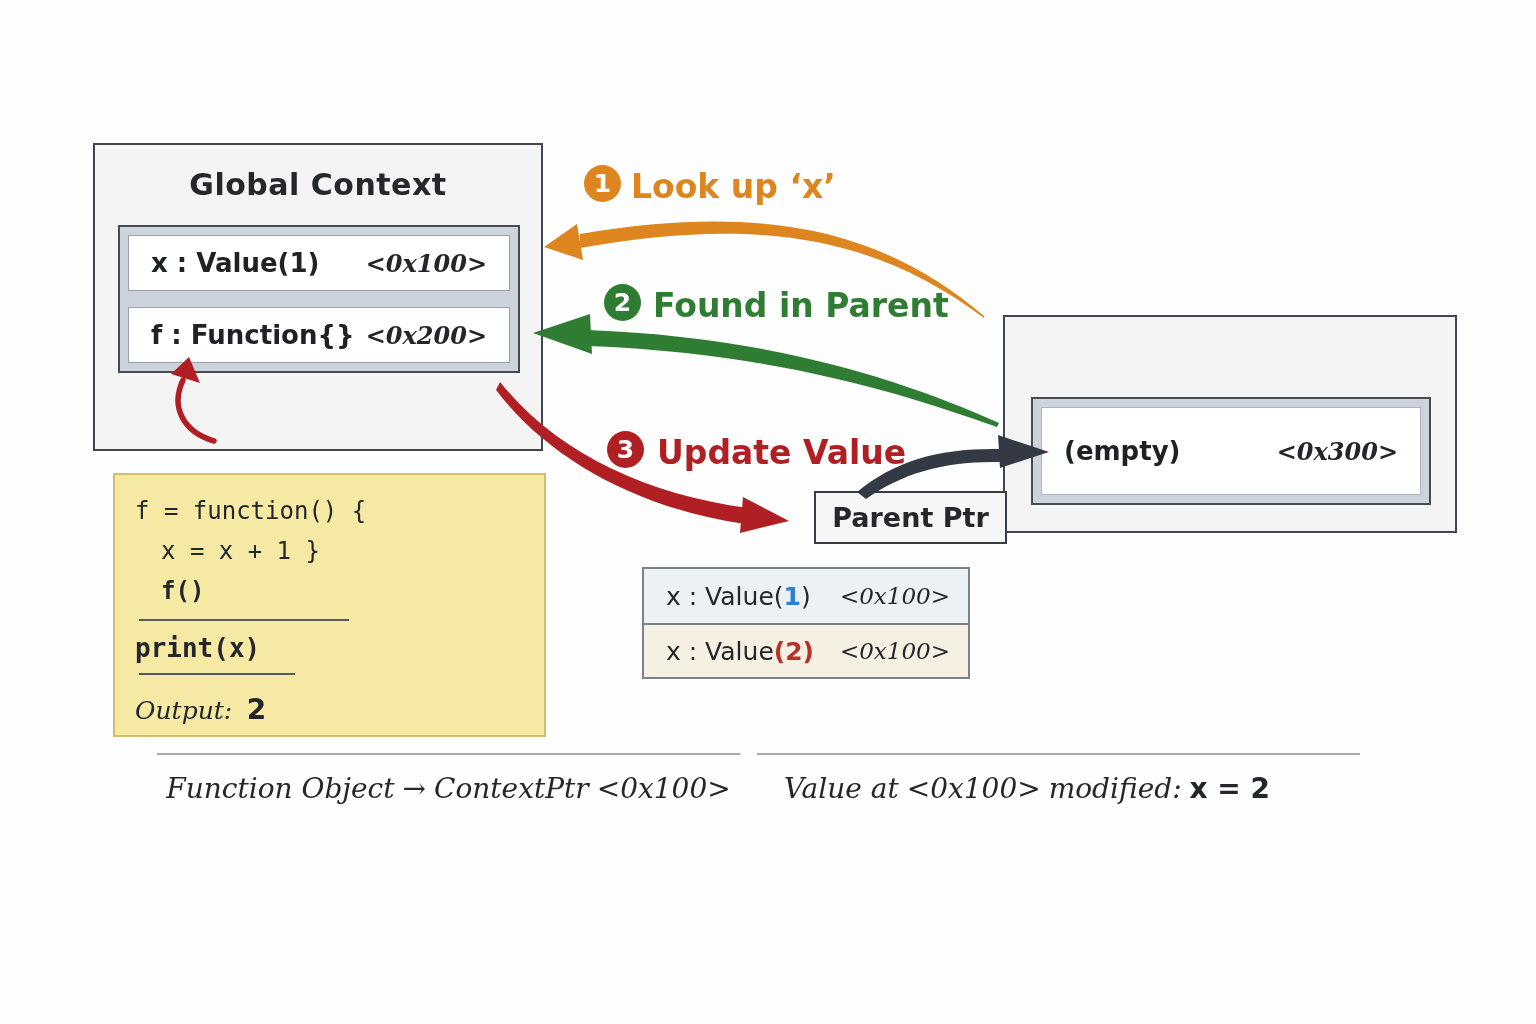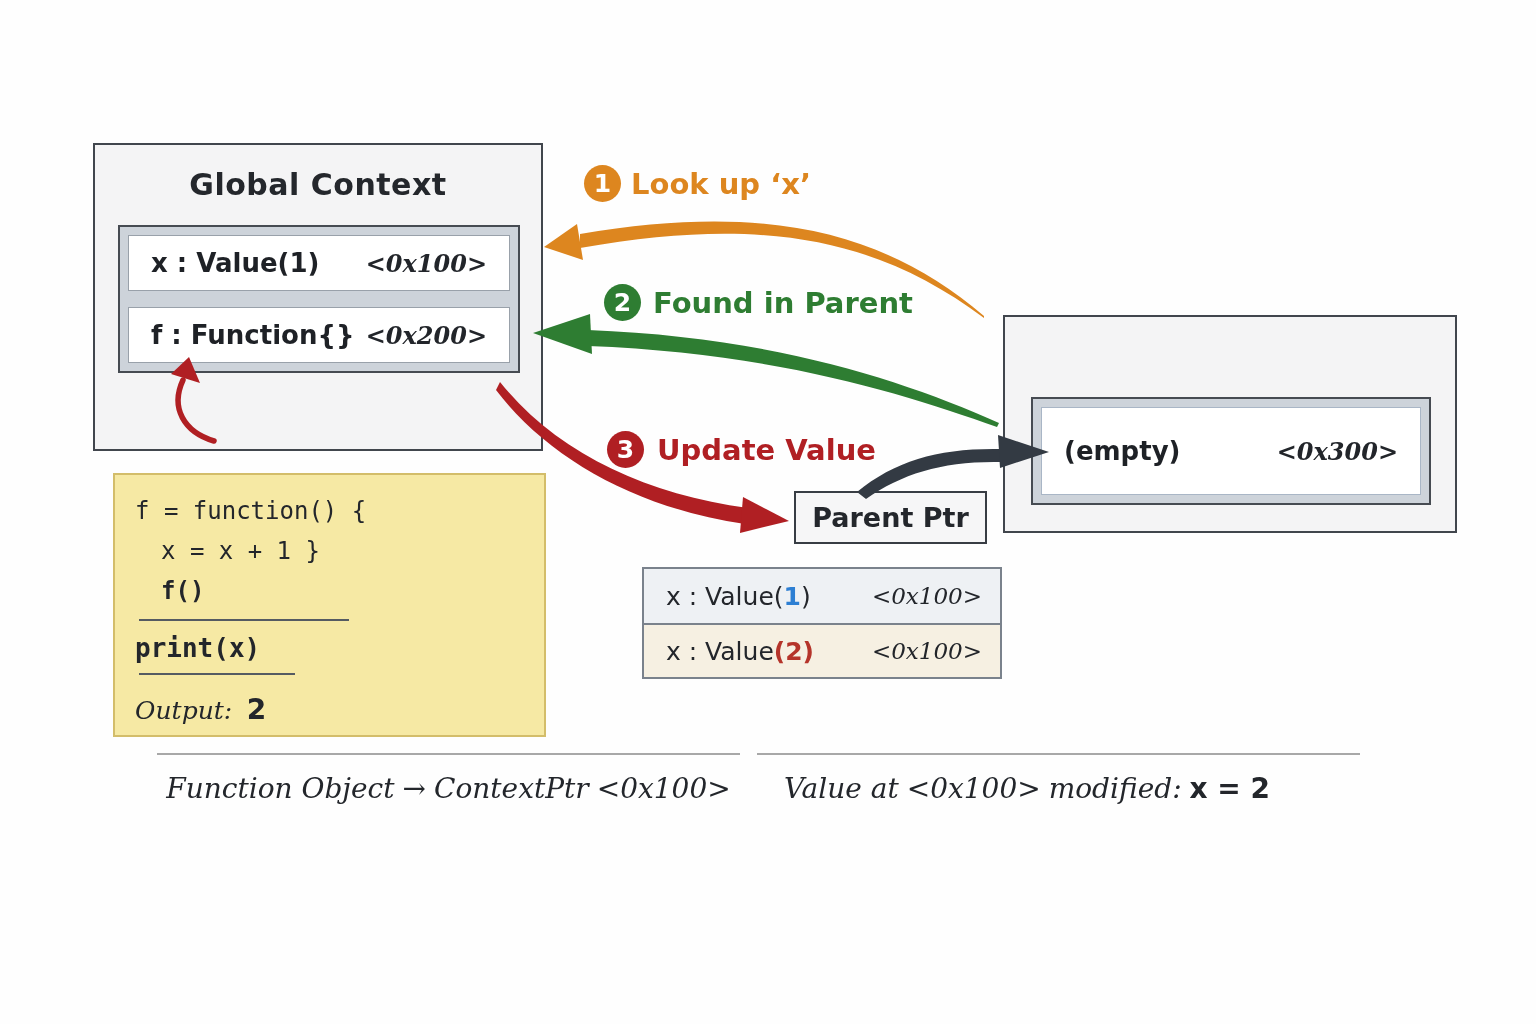--- a/index.html
+++ b/index.html
@@ -36,28 +36,28 @@
   #global-box{left:93px;top:143px;width:450px;height:308px;}
   #global-box .ctx-title{margin-top:22px;}
   #global-box .ctx-frame{left:23px;top:80px;width:402px;height:148px;}
   
   #function-box{left:1003px;top:315px;width:454px;height:218px;}
   #function-box .ctx-title{margin-top:24px;}
   #function-box .ctx-frame{left:26px;top:80px;width:400px;height:108px;}
   #function-box .ctx-row{border-color:#a9b6c6;}
   
   #parent-ptr{
-    position:absolute;left:794px;top:491px;width:193px;height:53px;
+    position:absolute;left:814px;top:491px;width:193px;height:53px;
     background:#f6f6f7;border:2.5px solid #383d44;box-sizing:border-box;
     display:flex;align-items:center;justify-content:center;
     font-size:27px;font-weight:700;color:#24272c;z-index:1;
   }
   
   #value-table{
-    position:absolute;left:642px;top:567px;width:360px;
+    position:absolute;left:642px;top:567px;width:328px;
     border:2px solid #7a828c;box-sizing:border-box;z-index:1;
   }
   .vt-row{
     height:54px;display:flex;align-items:center;
     padding-left:22px;padding-right:18px;box-sizing:border-box;font-size:25px;
   }
   .vt-row .addr{margin-left:auto;font-size:23px;}
   #vt-row-1{background:var(--row1-bg,#eef1f4);}
   #vt-row-2{background:var(--row2-bg,#f6f0e2);border-top:2px solid #7a828c;}
   .val-blue{color:var(--blue,#2d7fd3);font-weight:700;}
@@ -89,21 +89,21 @@
     font-weight:700;font-size:28px;
     font-family:"DejaVu Sans","Liberation Sans",sans-serif;
   }
   
   .badge{
     position:absolute;width:37px;height:37px;border-radius:50%;
     color:#fff;font-weight:700;font-size:25px;
     display:flex;align-items:center;justify-content:center;z-index:6;
   }
   .step-label{
-    position:absolute;font-size:29px;font-weight:700;z-index:6;white-space:nowrap;text-align:right;
+    position:absolute;font-size:33px;font-weight:700;z-index:6;white-space:nowrap;text-align:right;
   }
   #badge-1{left:584px;top:165px;background:var(--orange,#dd861f);}
   #label-1{left:631px;top:167px;color:var(--orange,#dd861f);}
   #badge-2{left:604px;top:284px;background:var(--green,#2e7d32);}
   #label-2{left:653px;top:286px;color:var(--green,#2e7d32);}
   #badge-3{left:607px;top:431px;background:var(--red,#b01f23);}
   #label-3{left:657px;top:433px;color:var(--red,#b01f23);}
   
   #captures-note{
     position:absolute;left:206px;top:397px;z-index:6;

